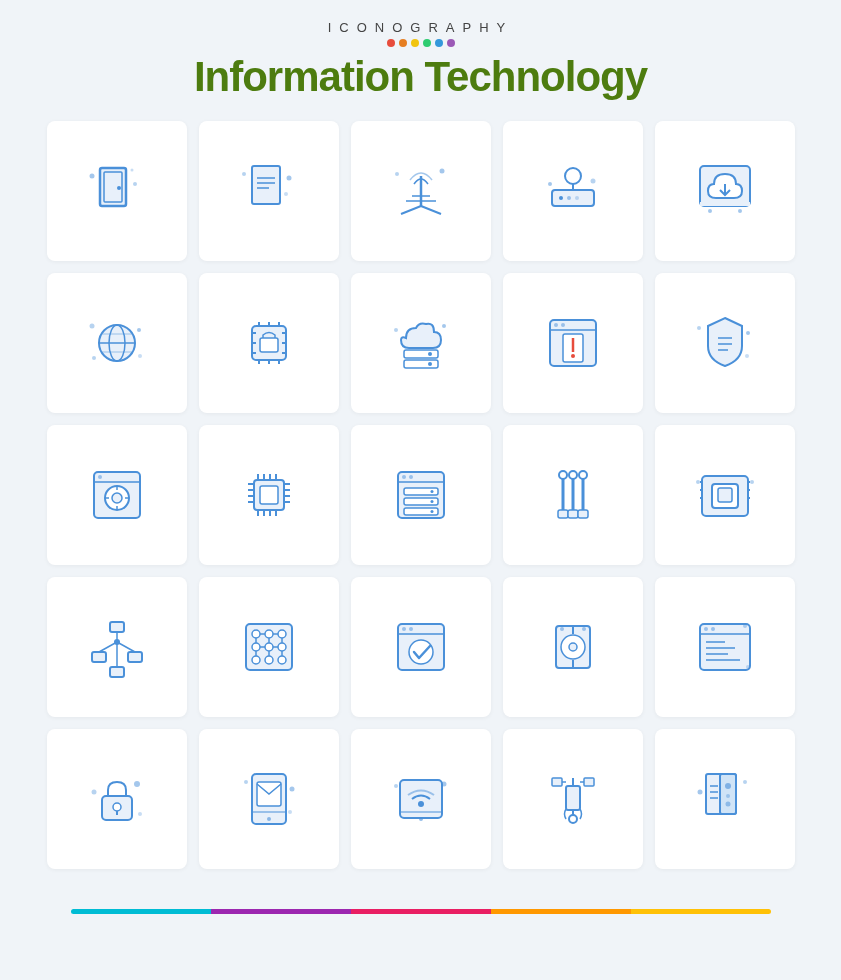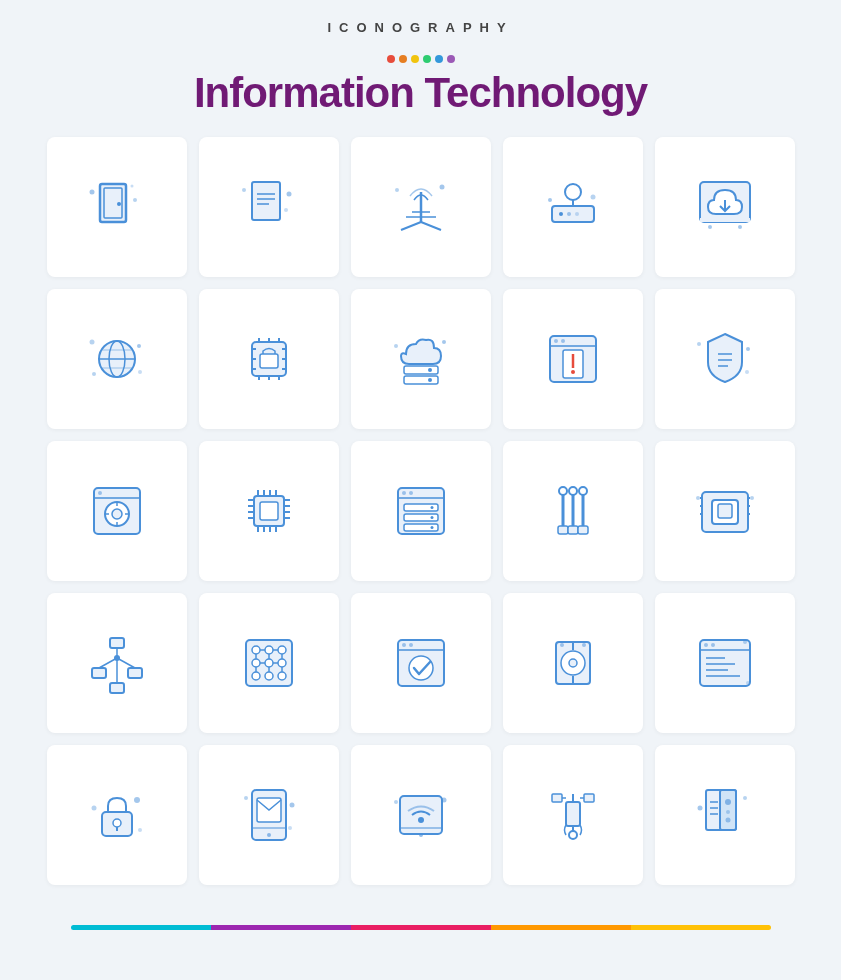--- a/index.html
+++ b/index.html
@@ -12,40 +12,40 @@
       min-height: 980px;
       padding: 20px;
     }
     .header {
       text-align: center;
       margin-bottom: 20px;
     }
     .iconography-label {
       letter-spacing: 8px;
       font-size: 13px;
-      font-weight: 700;
+      font-weight: 400;
       color: #444;
       text-transform: uppercase;
-      margin-bottom: 20px;
+      margin-bottom: 4px;
     }
     .rainbow-dots {
       display: flex;
       justify-content: center;
       gap: 4px;
       margin-bottom: 6px;
     }
     .dot {
       width: 8px;
       height: 8px;
       border-radius: 50%;
     }
     .page-title {
       font-size: 42px;
       font-weight: 800;
-      color: #701a75;
+      color: #4d7c0f;
       letter-spacing: -1px;
     }
     .icons-grid {
       display: grid;
       grid-template-columns: repeat(5, 140px);
       gap: 12px;
       margin-bottom: 30px;
     }
     .icon-cell {
       background: white;

